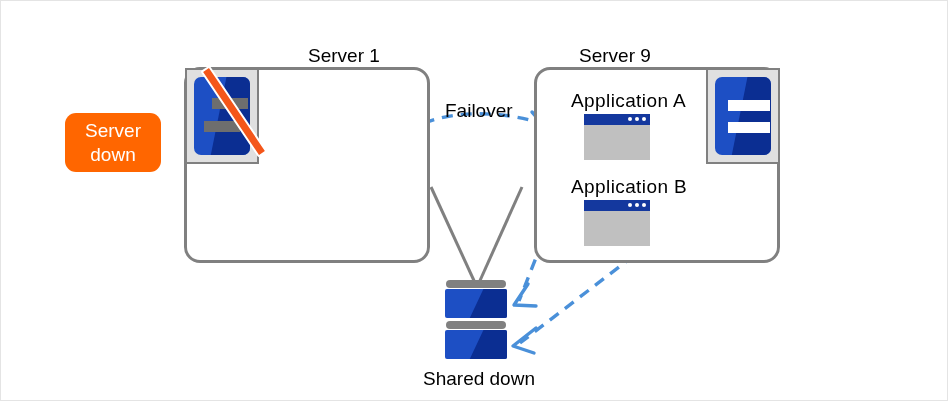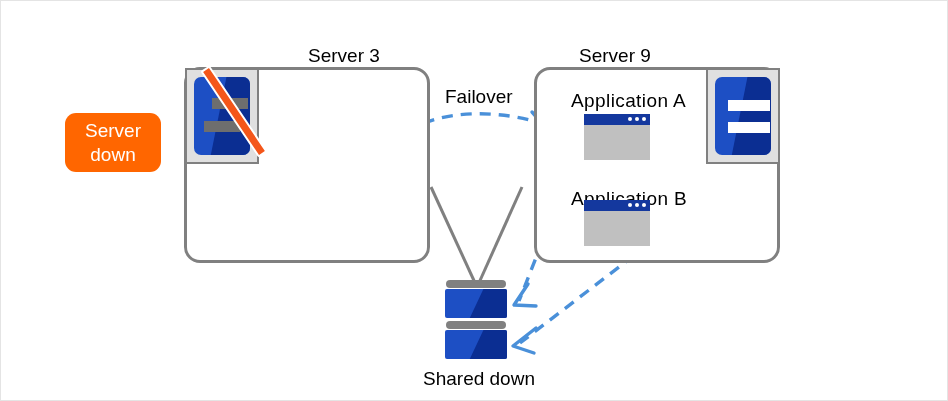--- a/index.html
+++ b/index.html
@@ -31,23 +31,23 @@
   
   .label {
     position: absolute;
     color: #000000;
     white-space: nowrap;
     font-size: 19px;
     line-height: 1;
   }
   #server1-title { left: 307px; top: 45px; }
   #server2-title { left: 578px; top: 45px; }
-  #failover-label { left: 444px; top: 86px; }
+  #failover-label { left: 444px; top: 100px; }
   #app-a-label   { left: 570px; top: 90px;  letter-spacing: 0.4px; }
-  #app-b-label   { left: 570px; top: 188px; letter-spacing: 0.4px; }
+  #app-b-label   { left: 570px; top: 176px; letter-spacing: 0.4px; }
   #shared-disk-label { left: 422px; top: 368px; }
 
   
   .server-box {
     position: absolute;
     border: 3px solid #808080;
     border-radius: 16px;
     background: #ffffff;
     box-sizing: border-box;
   }
@@ -205,21 +205,21 @@
     <path d="M 406 131 C 440 108, 500 108, 545 124" fill="none" stroke="#4a90d9" stroke-width="3.4" stroke-dasharray="11 8" stroke-linecap="butt"></path>
     <path d="M 531 111 L 547 129 L 553 108" fill="none" stroke="#4a90d9" stroke-width="3.4" stroke-linecap="round" stroke-linejoin="round"></path>
 
     <path d="M 583 135 L 518 300" fill="none" stroke="#4a90d9" stroke-width="3.4" stroke-dasharray="11 8" stroke-linecap="butt"></path>
     <path d="M 527 283 L 513 304 L 535 305" fill="none" stroke="#4a90d9" stroke-width="3.4" stroke-linecap="round" stroke-linejoin="round"></path>
 
     <path d="M 648 243 L 519 342" fill="none" stroke="#4a90d9" stroke-width="3.4" stroke-dasharray="11 8" stroke-linecap="butt"></path>
     <path d="M 535 327 L 512 345 L 533 352" fill="none" stroke="#4a90d9" stroke-width="3.4" stroke-linecap="round" stroke-linejoin="round"></path>
   </svg>
 
-  <div class="label" id="server1-title">Server 3</div>
+  <div class="label" id="server1-title">Server 1</div>
 
   <div class="server-box" id="server1-box"></div>
 
   <div class="machine-icon" id="server1-icon">
     <div class="machine-body">
       <div class="machine-bar bar-gray b1"></div>
       <div class="machine-bar bar-gray b2"></div>
     </div>
     <div class="machine-slash"></div>
   </div>

